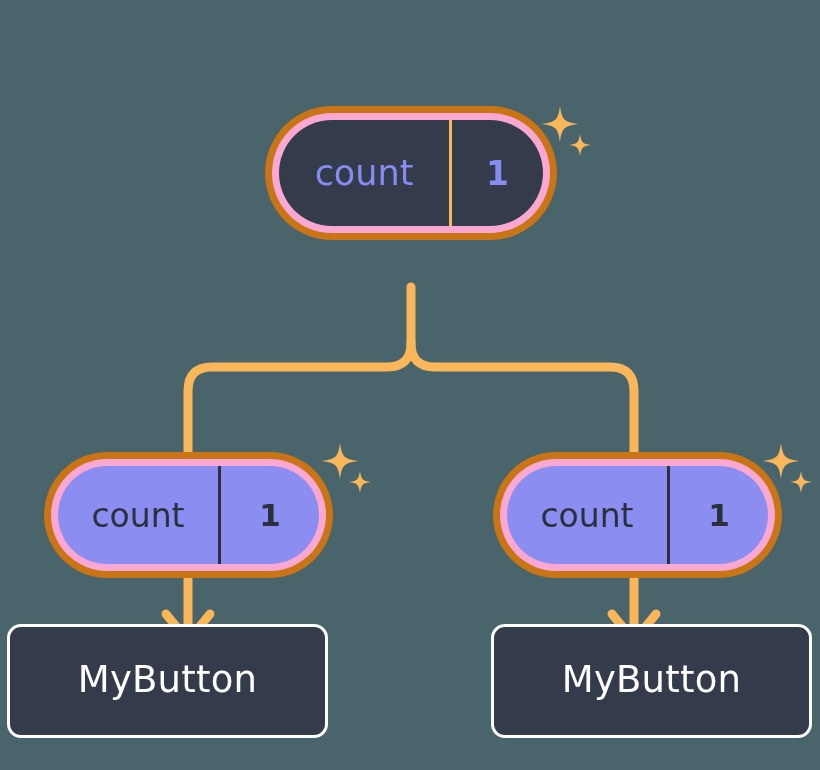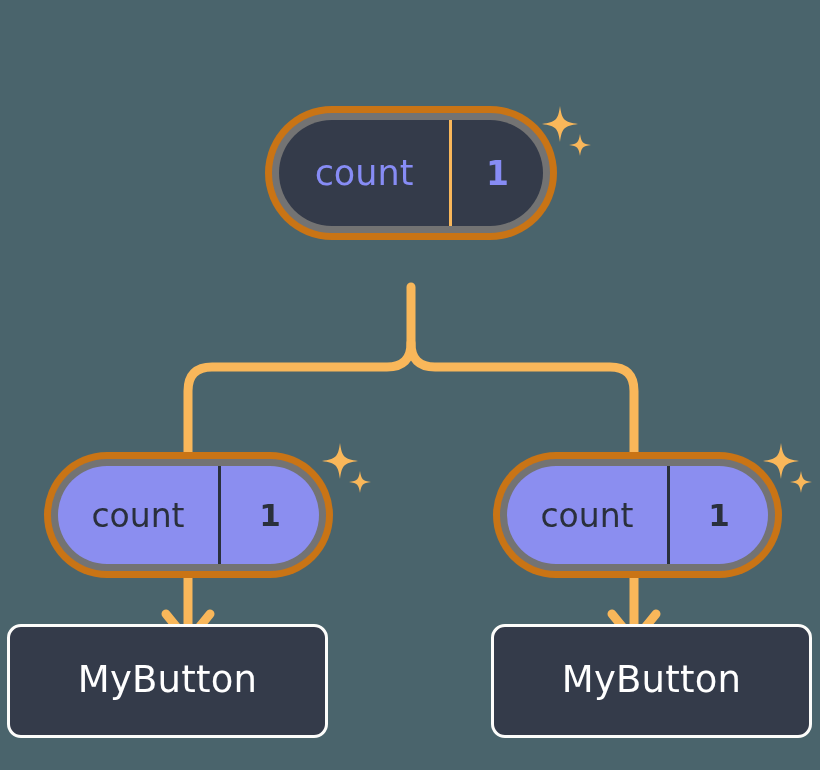--- a/index.html
+++ b/index.html
@@ -72,21 +72,21 @@
     box-sizing: border-box;
     border-radius: 999px;
     background: #c97415;               
     padding: 7px;
     display: flex;
   }
   .pill-inner {
     flex: 1 1 auto;
     box-sizing: border-box;
     border-radius: 999px;
-    background: #737373;               
+    background: #f9a8d4;               
     padding: 7px;
     display: flex;
     justify-content: flex-end;
   }
   .pill-face {
     flex: 1 1 auto;
     box-sizing: border-box;
     border-radius: 999px;
     display: flex;
     align-items: stretch;

